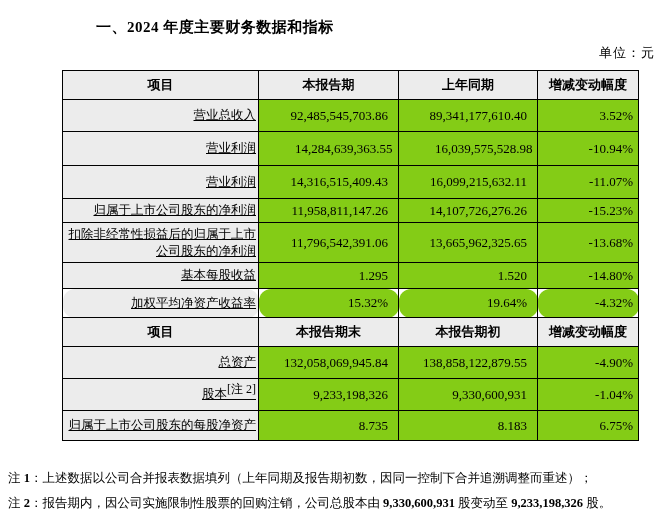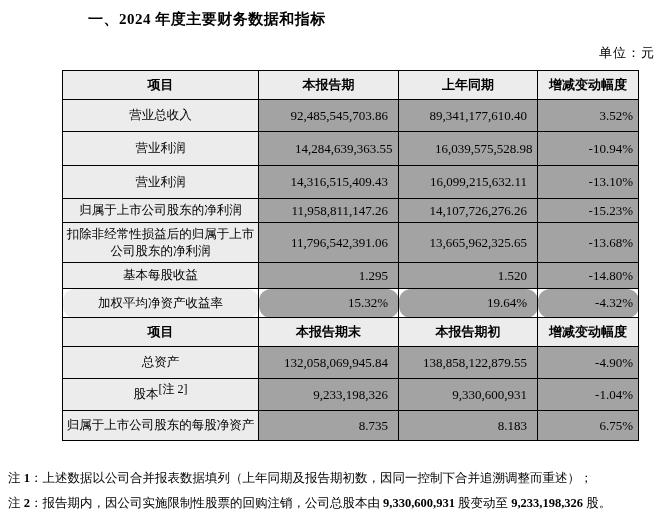--- a/index.html
+++ b/index.html
@@ -12,21 +12,21 @@
     width: 665px;
     height: 522px;
     font-family: "Liberation Serif", "DejaVu Serif", serif;
     color: #000000;
     overflow: hidden;
   }
   .title {
     position: absolute;
     left: 88px;
     top: 10px;
-    margin: 0;
+    margin: 8px;
     font-size: 15px;
     font-weight: bold;
     letter-spacing: 0.5px;
     white-space: nowrap;
   }
   .unit {
     position: absolute;
     top: 44px;
     right: 10px;
     font-size: 13px;
@@ -47,27 +47,28 @@
     vertical-align: middle;
     overflow: hidden;
   }
   .fin-table th {
     background: #ECECEC;
     font-weight: bold;
     font-size: 13px;
     text-align: center;
     height: 28px;
   }
-  .fin-table td { height: 31px; background: #a3a3a3; }
+  .fin-table td { height: 31px; background: #84cc16; }
   .fin-table td.item-cell {
     background: #ECECEC;
-    text-align: center;
+    text-align: right;
     font-size: 12.5px;
     padding: 0 2px;
     line-height: 1.35;
+    text-decoration: underline;
   }
   .fin-table td.num-cell {
     text-align: right;
     padding-right: 10px;
     font-size: 13px;
   }
   .fin-table td.num-cell:last-child { padding-right: 5px; }
   
   tr.s0-r1 td { height: 33px; padding-left: 36px; }
   tr.s0-r2 td { height: 32px; }
@@ -122,21 +123,21 @@
       <tr class="s0-r1">
     <td class="item-cell"><span>营业利润</span></td>
     <td class="num-cell">14,284,639,363.55</td>
     <td class="num-cell">16,039,575,528.98</td>
     <td class="num-cell">-10.94%</td>
   </tr>
       <tr class="s0-r2">
     <td class="item-cell"><span>营业利润</span></td>
     <td class="num-cell">14,316,515,409.43</td>
     <td class="num-cell">16,099,215,632.11</td>
-    <td class="num-cell">-13.10%</td>
+    <td class="num-cell">-11.07%</td>
   </tr>
       <tr class="s0-r3">
     <td class="item-cell"><span>归属于上市公司股东的净利润</span></td>
     <td class="num-cell">11,958,811,147.26</td>
     <td class="num-cell">14,107,726,276.26</td>
     <td class="num-cell">-15.23%</td>
   </tr>
       <tr class="s0-r4">
     <td class="item-cell"><span>扣除非经常性损益后的归属于上市公司股东的净利润</span></td>
     <td class="num-cell">11,796,542,391.06</td>

